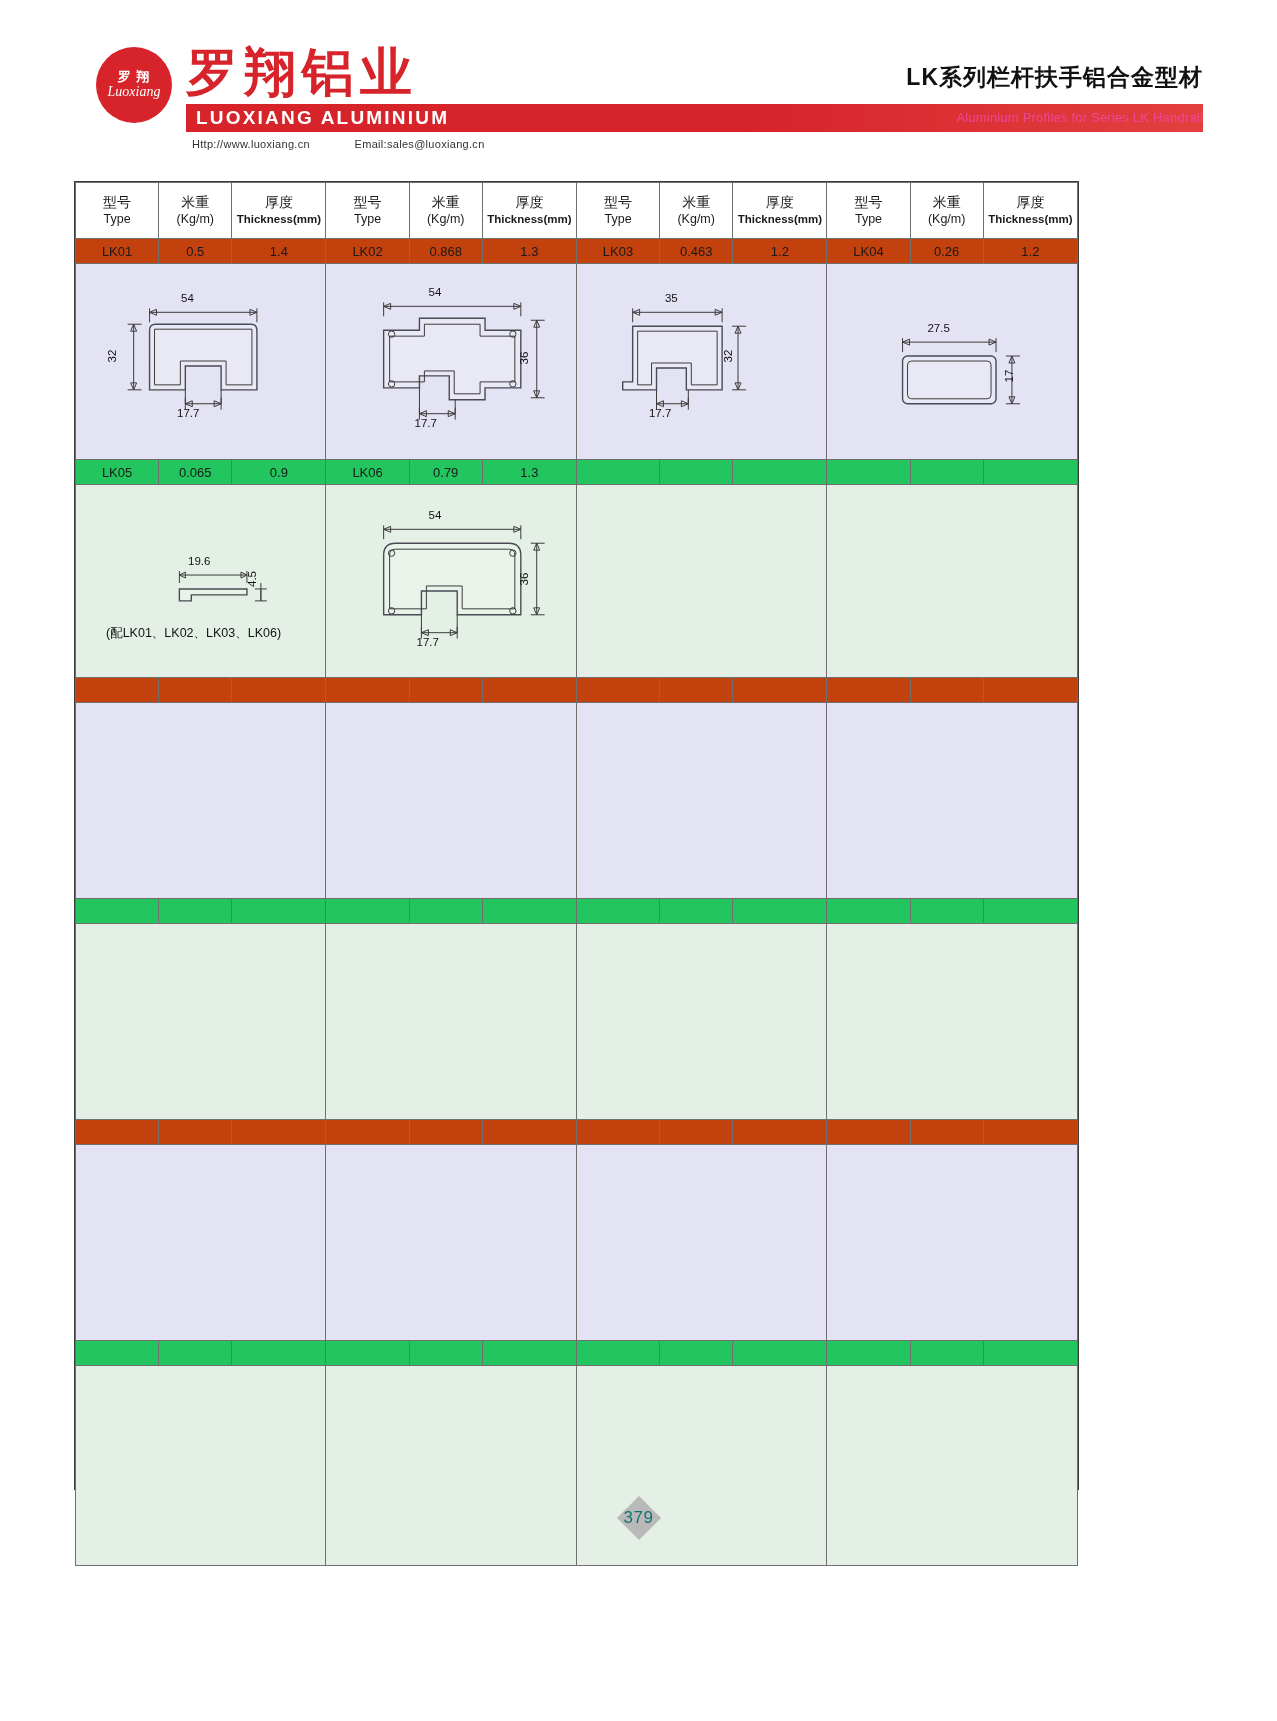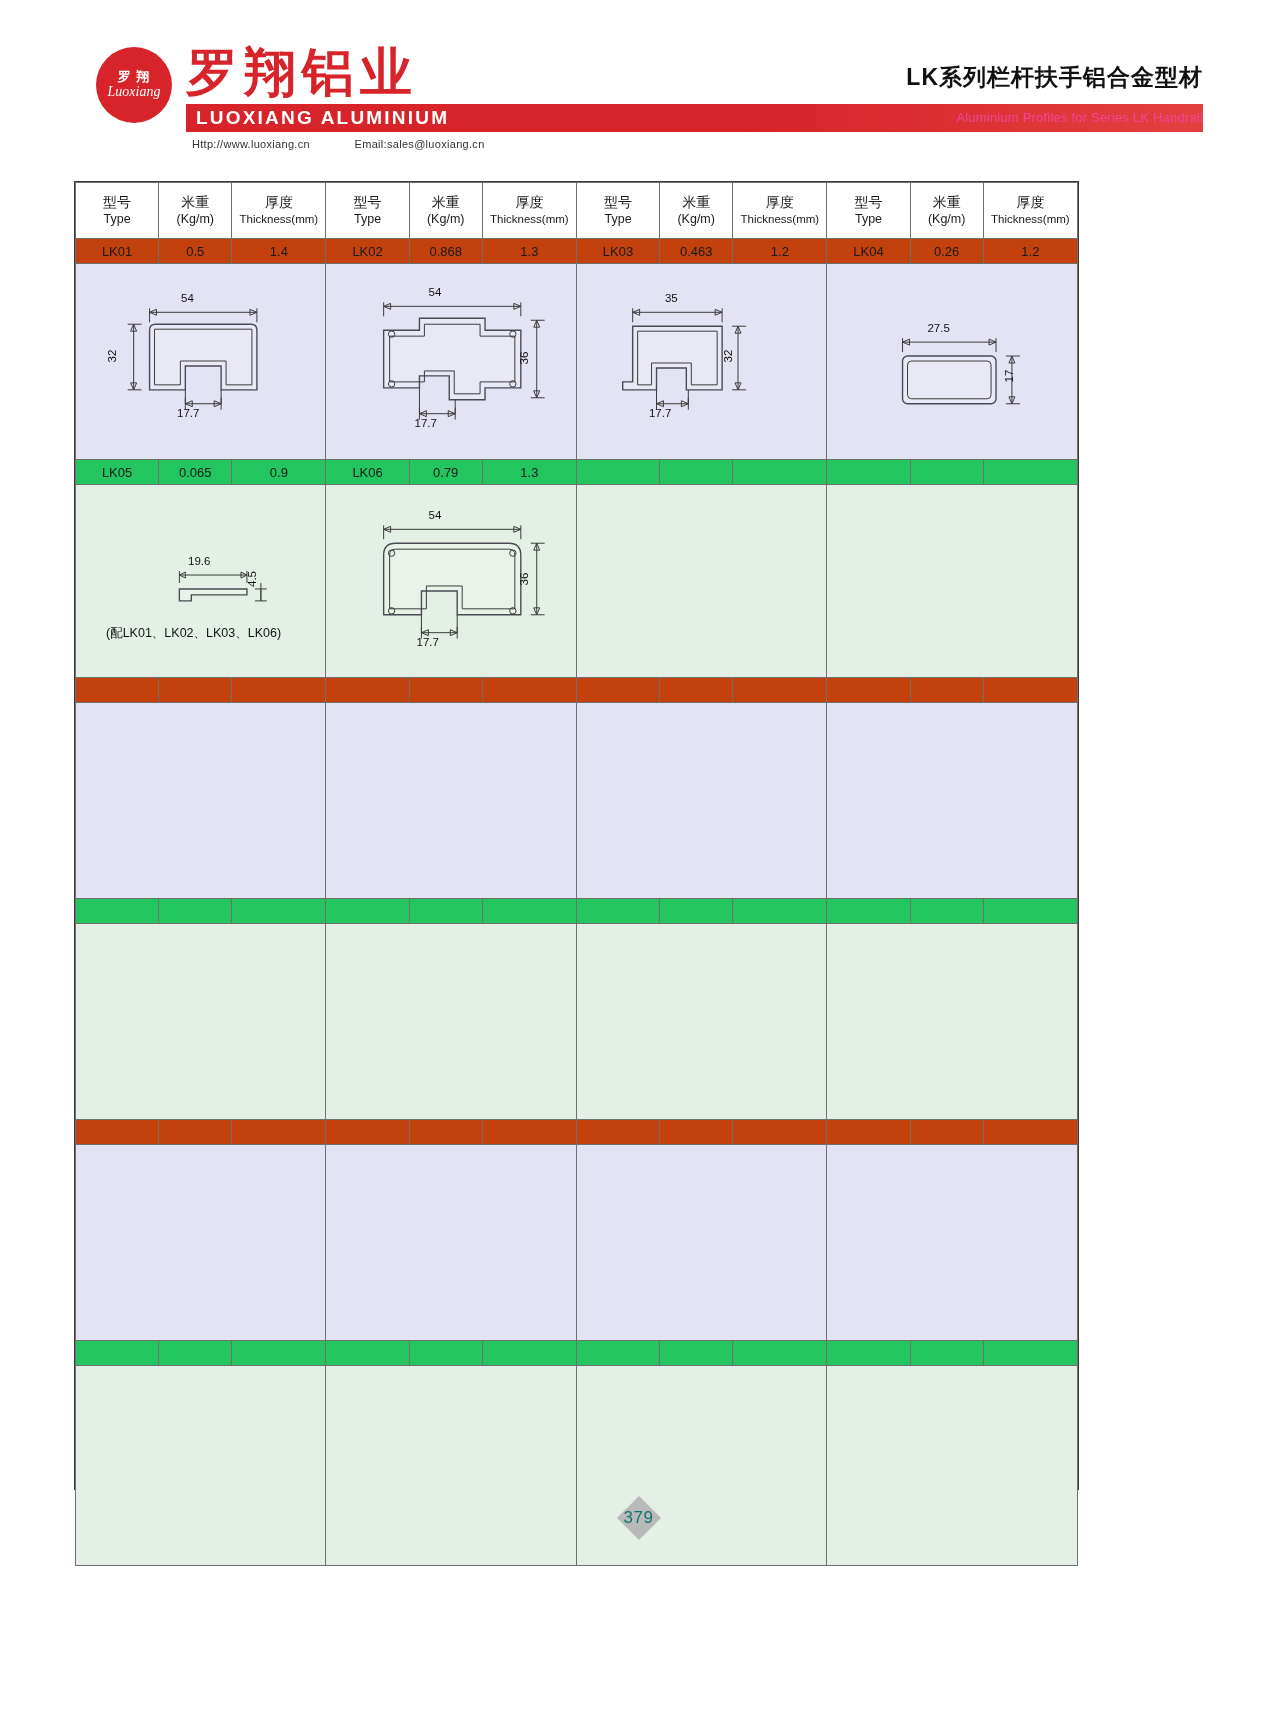--- a/index.html
+++ b/index.html
@@ -86,21 +86,21 @@
     padding:0;
   }
   .hdr td {
     height:56px;
     background:#ffffff;
     line-height:17px;
     font-size:13.5px;
   }
   .hdr .cn { display:block; font-size:14px; }
   .hdr .en { display:block; font-size:12.5px; }
-  .hdr .small { font-size:11.5px; }
+  .hdr .small { font-size:11.5px;font-weight:bold; }
 
   .datarow td { height:25px; font-size:12.5px; }
   .band-a td { background:#c2410c; }
   .band-b td { background:#22c55e; }
 
   .figrow td { height:0; }
   .figcell { position:relative; }
   .figrow-a .figcell { background:#e3e3f3; }
   .figrow-b .figcell { background:#e4f0e5; }
 

